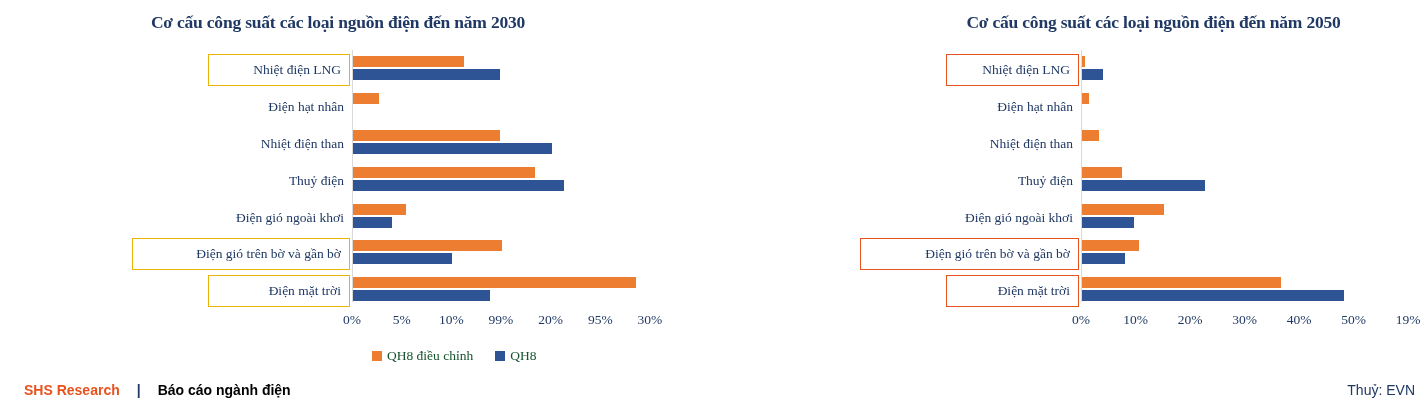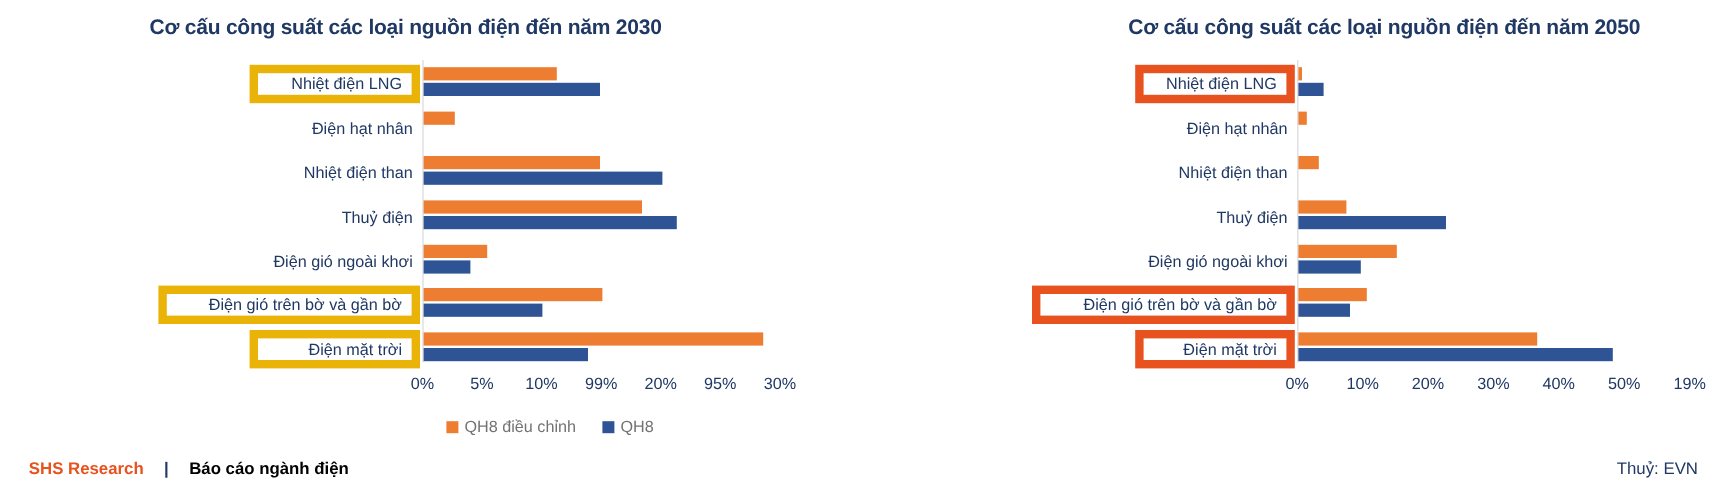--- a/index.html
+++ b/index.html
@@ -3,21 +3,21 @@
 <meta charset="utf-8">
 <style>
   html,body{margin:0;padding:0;}
   body{
     width:1427px;height:407px;
     background:#ffffff;
     font-family:"Liberation Sans", sans-serif;
     overflow:hidden;
     position:relative;
   }
-  .panel{position:absolute;top:0;height:407px;background:#ffffff;}
+  .panel{position:absolute;top:0;height:407px;background:#ffffff;font-family:Liberation Serif, serif;}
   #panel-left{left:0;width:690px;}
   #panel-right{left:860px;width:567px;}
 
   .panel-card{position:absolute;left:0;top:0;right:0;bottom:0;background:#fff;}
   #panel-left .panel-card{box-shadow:0 0 0 0 rgba(0,0,0,0);}
 
   .chart-title{
     position:absolute;left:0;right:0;top:12px;
     text-align:center;
     font-size:17.5px;font-weight:bold;color:#1F3864;
@@ -40,42 +40,42 @@
     text-align:right;
     font-size:13.5px;color:#1F3864;white-space:nowrap;
   }
   .bars{position:absolute;top:50%;transform:translateY(-50%);height:28px;}
   .bar{position:absolute;height:11px;left:0;}
   .bar.s0{top:0px;}
   .bar.s1{top:13px;}
 
   .hl{
     position:absolute;
-    border:7px solid #eab308;
+    border:1px solid #eab308;
     background:#ffffff;
     box-sizing:border-box;
     z-index:2;
   }
   .hl.orange{border-color:#E8521E;}
   .hl .cat-label{position:absolute;right:8px;top:50%;transform:translateY(-50%);}
 
   .ticks{position:absolute;left:0;right:0;}
   .tick{
     position:absolute;
     font-size:13.5px;color:#1F3864;
     transform:translateX(-50%);
     white-space:nowrap;
   }
   #ticks-left{top:312px;}
   #ticks-right{top:312px;}
 
   .legend{
     position:absolute;
     display:flex;align-items:center;gap:22px;
-    font-size:13.5px;color:#737373;
+    font-size:13.5px;color:#14532d;
   }
   #legend-left{left:372px;top:348px;}
   .legend-item{display:flex;align-items:center;gap:5px;white-space:nowrap;}
   .swatch{width:10px;height:10px;display:inline-block;}
 
   .footer-left{
     position:absolute;left:24px;top:382px;
     font-size:14px;font-weight:bold;white-space:nowrap;
     display:flex;align-items:center;gap:12px;
   }

